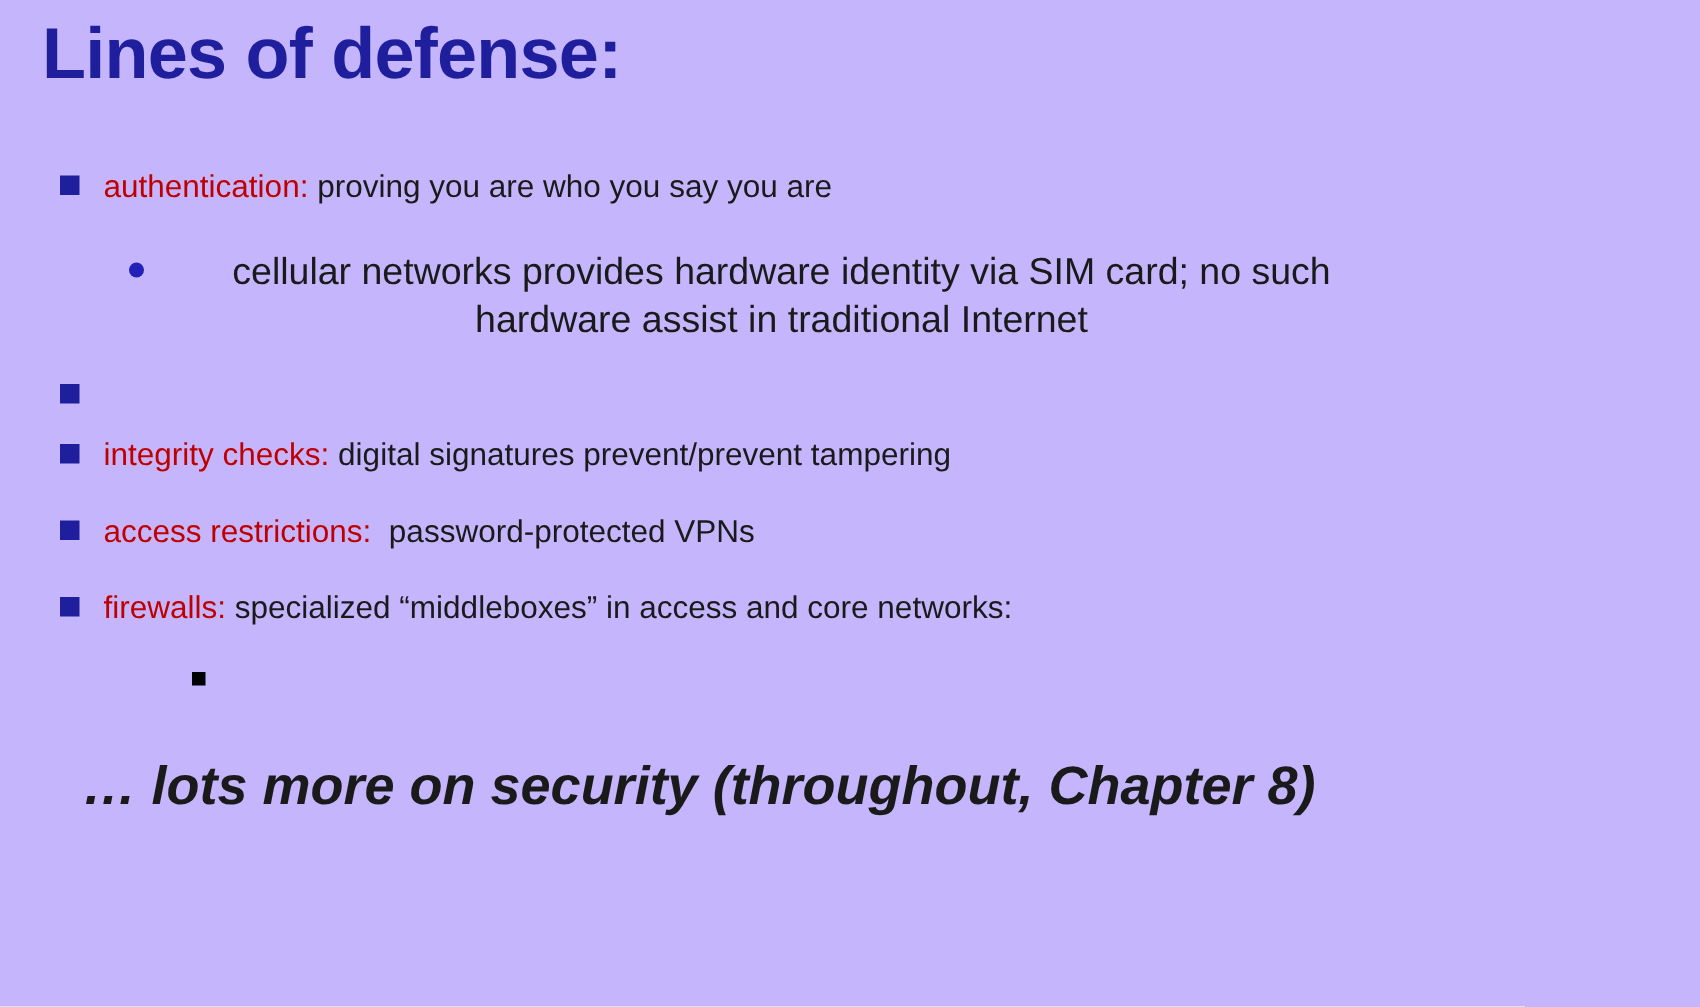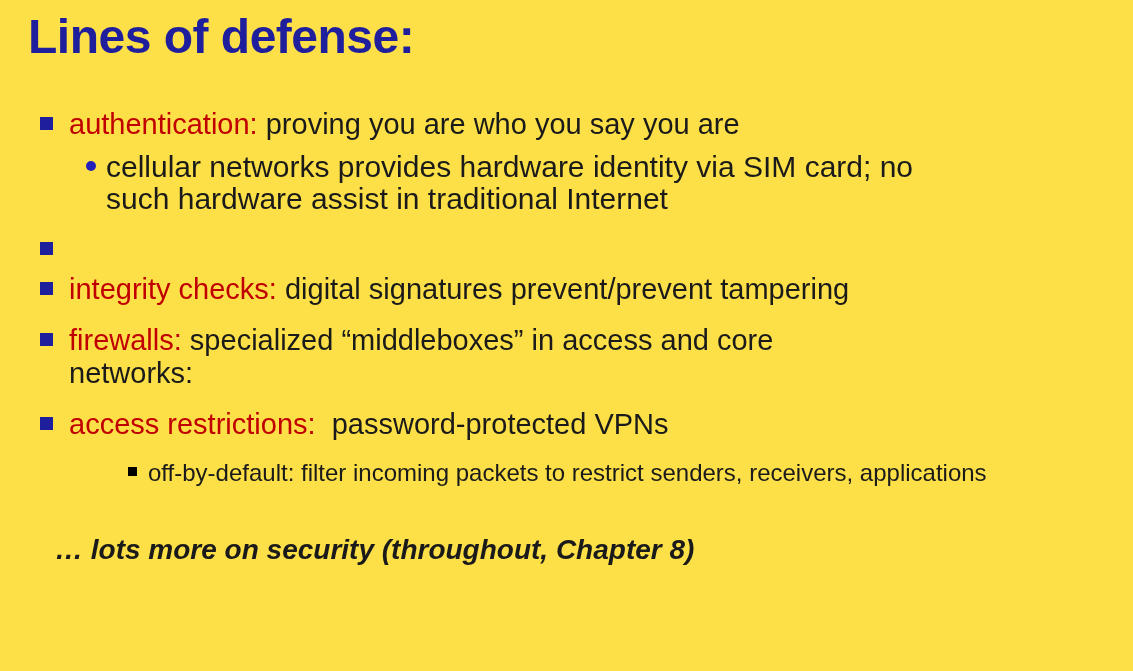--- a/index.html
+++ b/index.html
@@ -5,21 +5,21 @@
   html, body {
     margin: 0;
     padding: 0;
     background: #ffffff;
     font-family: "Liberation Sans", sans-serif;
   }
   .slide {
     position: relative;
     width: 1133px;
     height: 671px;
-    background: #fde047;
+    background: #c4b5fd;
     overflow: hidden;
   }
   .slide-title {
     margin: 8px 0 0 28px;
     font-size: 48px;
     line-height: 58px;
     color: #1f1f9e;
     font-weight: 600;
     letter-spacing: -0.5px;
   }
@@ -27,30 +27,31 @@
     margin-top: 42px;
     padding-left: 40px;
   }
   .item {
     display: flex;
     align-items: flex-start;
     color: #1a1a1a;
   }
   .item.l1 {
     margin-top: 18px;
-    font-size: 29px;
+    font-size: 21px;
     line-height: 33px;
   }
   .item.l1 .txt { max-width: 1000px; }
   .item.l1.narrow .txt { max-width: 820px; }
   .item.l2 {
-    margin-top: 10px;
+    margin-top: 24px;
     margin-left: 46px;
-    font-size: 30px;
+    font-size: 25px;
     line-height: 32px;
+    text-align: center;
   }
   .item.l2 .txt { max-width: 830px; }
   .item.l3 {
     margin-top: 8px;
     margin-left: 88px;
     font-size: 24px;
     line-height: 31px;
   }
   .item.l3.first { margin-top: 16px; }
   .item.l3 .txt { max-width: 870px; }
@@ -77,21 +78,21 @@
     height: 9px;
     background: #000000;
     margin-top: 10px;
     margin-right: 11px;
   }
   .kw { color: #c00000; }
   .txt { color: #1a1a1a; }
   .footer-note {
     margin-top: 46px;
     margin-left: 15px;
-    font-size: 28px;
+    font-size: 36px;
     font-style: italic;
     font-weight: 600;
     color: #1a1a1a;
   }
 </style>
 </head>
 <body>
 
 <div class="slide">
 
@@ -111,32 +112,31 @@
 
     <div class="item l1">
       <span class="sq-bullet"></span>
     </div>
 
     <div class="item l1">
       <span class="sq-bullet"></span>
       <div class="txt"><span class="kw">integrity checks:</span><span> digital signatures prevent/prevent tampering</span></div>
     </div>
 
+    <div class="item l1">
+      <span class="sq-bullet"></span>
+      <div class="txt"><span class="kw">access restrictions:</span><span>&nbsp; password-protected VPNs</span></div>
+    </div>
+
     <div class="item l1 narrow">
       <span class="sq-bullet"></span>
       <div class="txt"><span class="kw">firewalls:</span><span> specialized “middleboxes” in access and core networks:</span></div>
     </div>
 
-    <div class="item l1">
-      <span class="sq-bullet"></span>
-      <div class="txt"><span class="kw">access restrictions:</span><span>&nbsp; password-protected VPNs</span></div>
-    </div>
-
     <div class="item l3 first">
       <span class="ssq-bullet"></span>
-      <div class="txt">off-by-default: filter incoming packets to restrict senders, receivers, applications</div>
     </div>
 
 
     <div class="footer-note">… lots more on security (throughout, Chapter 8)</div>
 
   </div>
 </div>
 
 </body></html>

